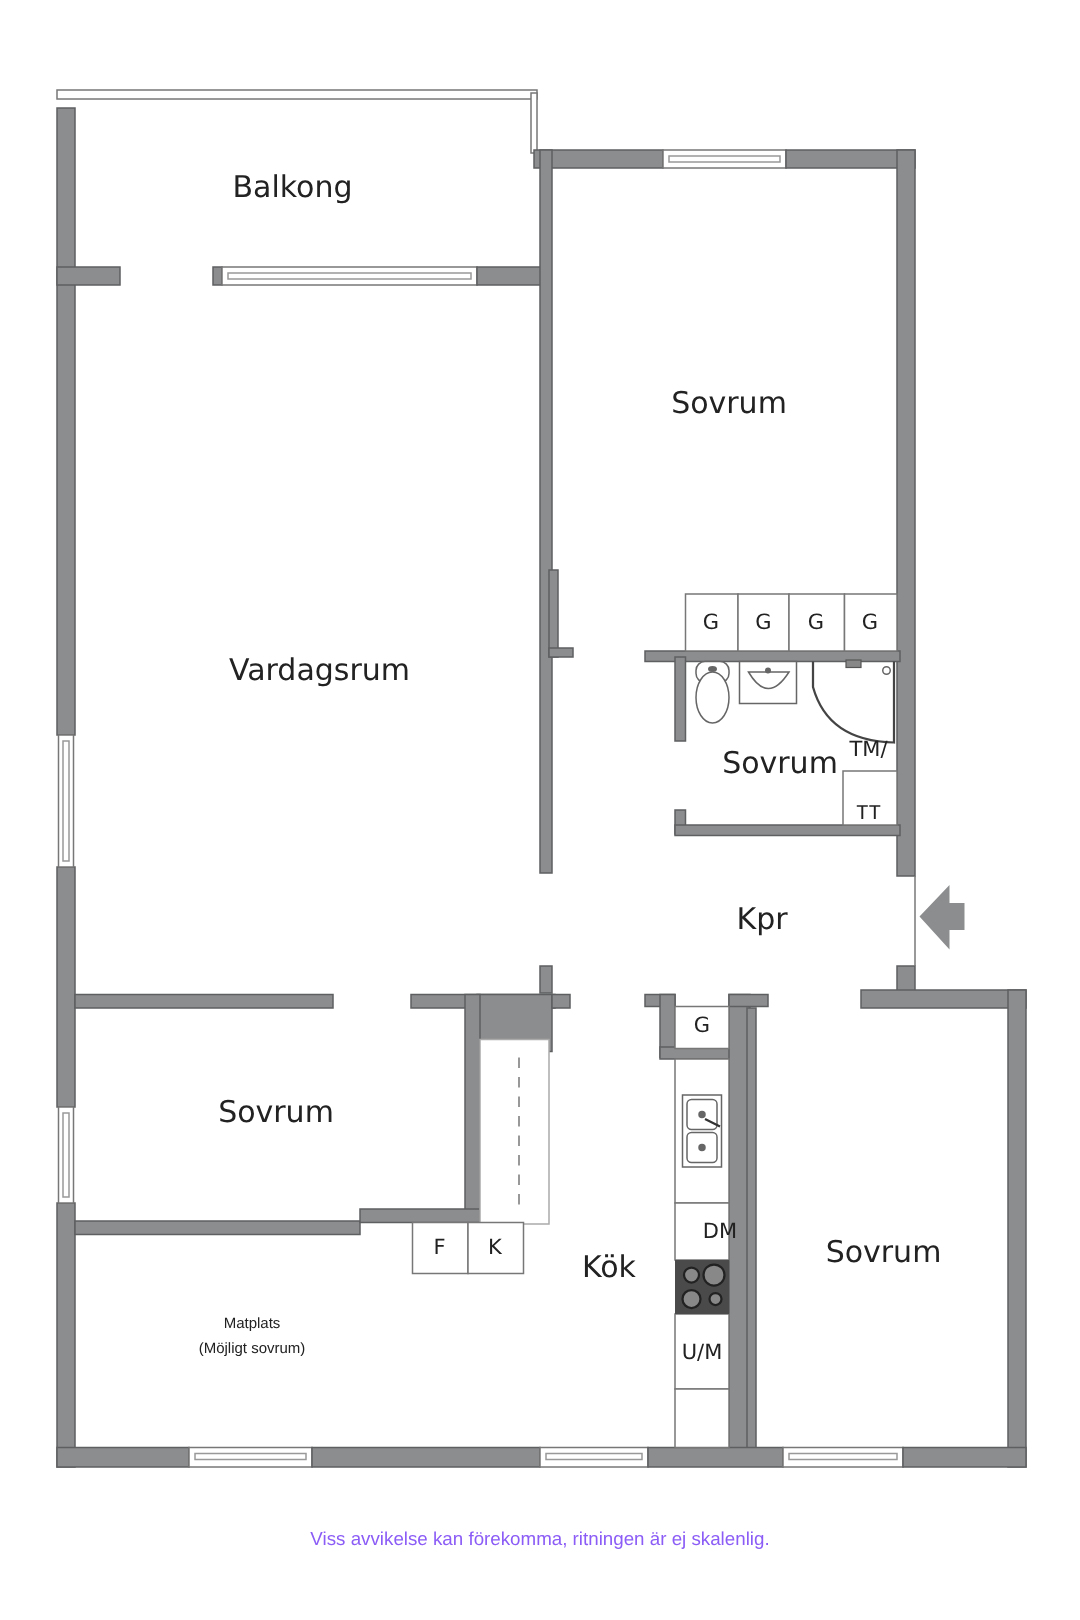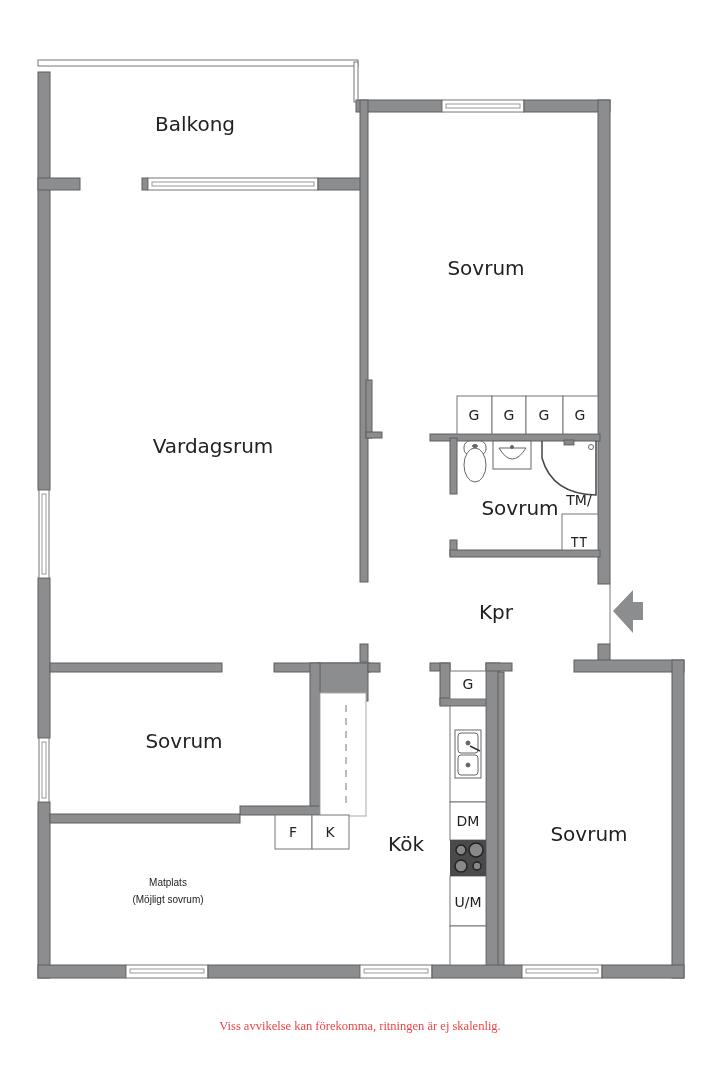--- a/index.html
+++ b/index.html
@@ -2,21 +2,21 @@
 <html><head>
 <meta charset="utf-8">
 <style>
   html, body { margin:0; padding:0; background:#ffffff; }
   body { width:720px; height:1080px; position:relative; overflow:hidden; font-family:"DejaVu Sans", sans-serif; }
   #plan { position:absolute; left:0; top:0; width:720px; height:1080px; }
   .label { position:absolute; color:#222; font-family:"DejaVu Sans", sans-serif; white-space:nowrap; transform:translate(-50%,-50%); text-align:center; }
   .room-label { font-size:20px; }
   .small-label { font-size:14px; }
   .matplats { font-family:"Liberation Sans", sans-serif; font-size:10px; line-height:17px; }
-  .disclaimer { position:absolute; left:360px; top:1026px; transform:translate(-50%,-50%); font-size:12.5px; color:#ef4444; white-space:nowrap; font-family:Liberation Serif, serif; }
+  .disclaimer { position:absolute; left:360px; top:1026px; transform:translate(-50%,-50%); font-size:12.5px; color:#8b5cf6; white-space:nowrap; font-family:Liberation Sans, sans-serif; }
 </style>
 </head>
 <body>
 
 <svg id="plan" viewBox="0 0 720 1080" xmlns="http://www.w3.org/2000/svg">
   <g fill="#8c8d8e" stroke="#5e5f60" stroke-width="1">
 
     <rect x="38" y="60" width="320" height="6" fill="#fff" stroke="#777"></rect>
     <rect x="354" y="62" width="4" height="40" fill="#fff" stroke="#777"></rect>
 
@@ -156,34 +156,34 @@
     <line x1="346" y1="705" x2="346" y2="805" stroke="#777" stroke-dasharray="7,6"></line>
     <rect x="275" y="815" width="37" height="34"></rect>
     <rect x="312" y="815" width="37" height="34"></rect>
   </g>
 </svg>
 
 <div class="label room-label" style="left:195px; top:124px;">Balkong</div>
 <div class="label room-label" style="left:486px; top:268px;">Sovrum</div>
 <div class="label room-label" style="left:213px; top:446px;">Vardagsrum</div>
 <div class="label room-label" style="left:520px; top:508px;">Sovrum</div>
-<div class="label room-label" style="left:496px; top:612px;">Kpr</div>
+<div class="label room-label" style="left:508px; top:612px;">Kpr</div>
 <div class="label room-label" style="left:184px; top:741px;">Sovrum</div>
 <div class="label room-label" style="left:406px; top:844px;">Kök</div>
 <div class="label room-label" style="left:589px; top:834px;">Sovrum</div>
 <div class="label matplats" style="left:168px; top:891px;">
   <div>Matplats</div>
   <div>(Möjligt sovrum)</div>
 </div>
 
 <div class="label small-label" style="left:474px; top:415px;">G</div>
 <div class="label small-label" style="left:509px; top:415px;">G</div>
 <div class="label small-label" style="left:544px; top:415px;">G</div>
 <div class="label small-label" style="left:580px; top:415px;">G</div>
 <div class="label small-label" style="left:579px; top:500px;text-align:right;">TM/</div>
 <div class="label small-label" style="left:579px; top:543px;font-family:Liberation Mono, monospace;">TT</div>
 <div class="label small-label" style="left:468px; top:684px;">G</div>
 <div class="label small-label" style="left:293px; top:832px;">F</div>
 <div class="label small-label" style="left:330px; top:832px;">K</div>
-<div class="label small-label" style="left:468px; top:821px;">DM</div>
+<div class="label small-label" style="left:480px; top:821px;">DM</div>
 <div class="label small-label" style="left:468px; top:902px;">U/M</div>
 
 <div class="disclaimer">Viss avvikelse kan förekomma, ritningen är ej skalenlig.</div>
 
 </body></html>

